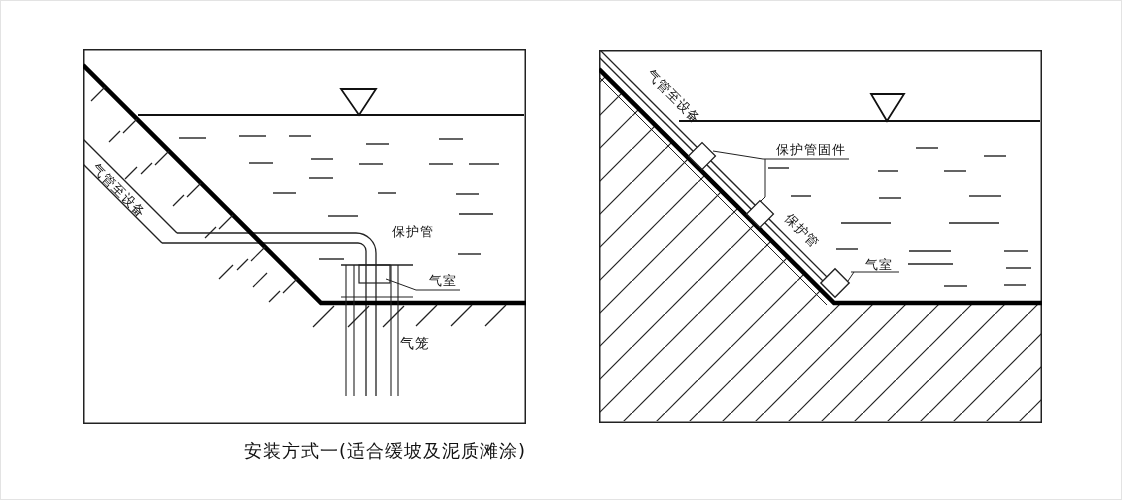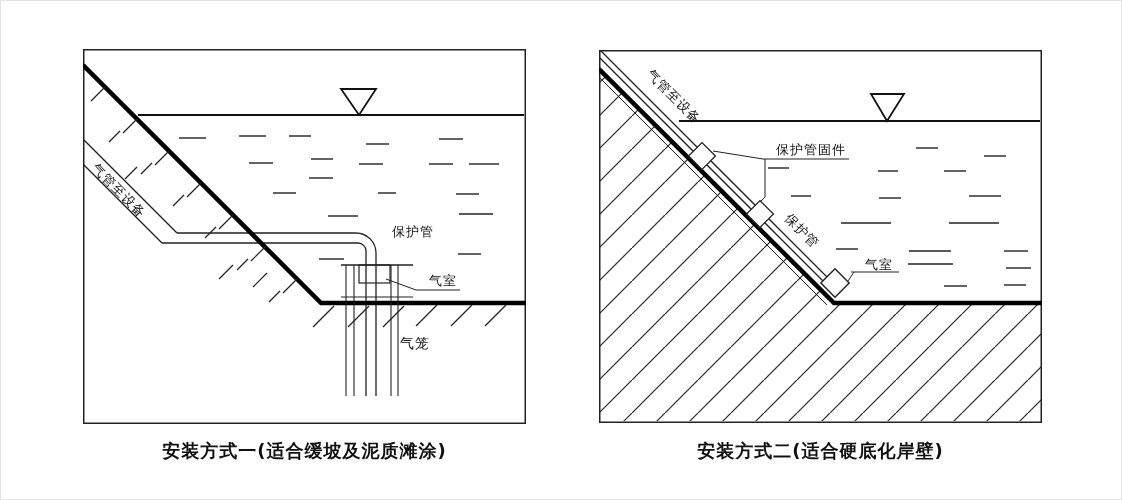--- a/index.html
+++ b/index.html
@@ -11,23 +11,23 @@
     box-sizing:border-box;
     font-family:"DejaVu Sans","Liberation Sans",sans-serif;
     overflow:hidden;
   }
   .diagram{position:absolute;}
   #diagram-left{left:82px;top:48px;}
   #diagram-right{left:598px;top:49px;}
   .caption{
     position:absolute;
     width:443px;
-    text-align:center;
+    text-align:right;
     font-size:18px;
-    font-weight:bold;
+    font-weight:normal;
     color:#111;
     letter-spacing:1px;
     top:438px;
     font-family:"DejaVu Sans","Liberation Sans",sans-serif;
   }
   #caption-left{left:82px;}
   #caption-right{left:598px;}
   svg{display:block;}
   svg line, svg path, svg polyline, svg polygon, svg rect{vector-effect:none;}
   .lbl{font-size:13px;fill:#111;letter-spacing:1px;font-family:"DejaVu Sans","Liberation Sans",sans-serif;}
@@ -183,15 +183,14 @@
       <line x1="252" y1="222" x2="300" y2="222" stroke="#222" stroke-width="1"></line>
 
       <text class="lbl" transform="translate(47,25) rotate(45)">气管至设备</text>
       <text class="lbl" x="177" y="104">保护管固件</text>
       <text class="lbl" transform="translate(185,169) rotate(45)">保护管</text>
       <text class="lbl" x="266" y="219">气室</text>
     </svg>
   </div>
 
   <div class="caption" id="caption-left">安装方式一(适合缓坡及泥质滩涂)</div>
-  <div class="caption" id="caption-right">安装方式二(适合硬底化岸壁)</div>
 
 </div>
 
 </body></html>

